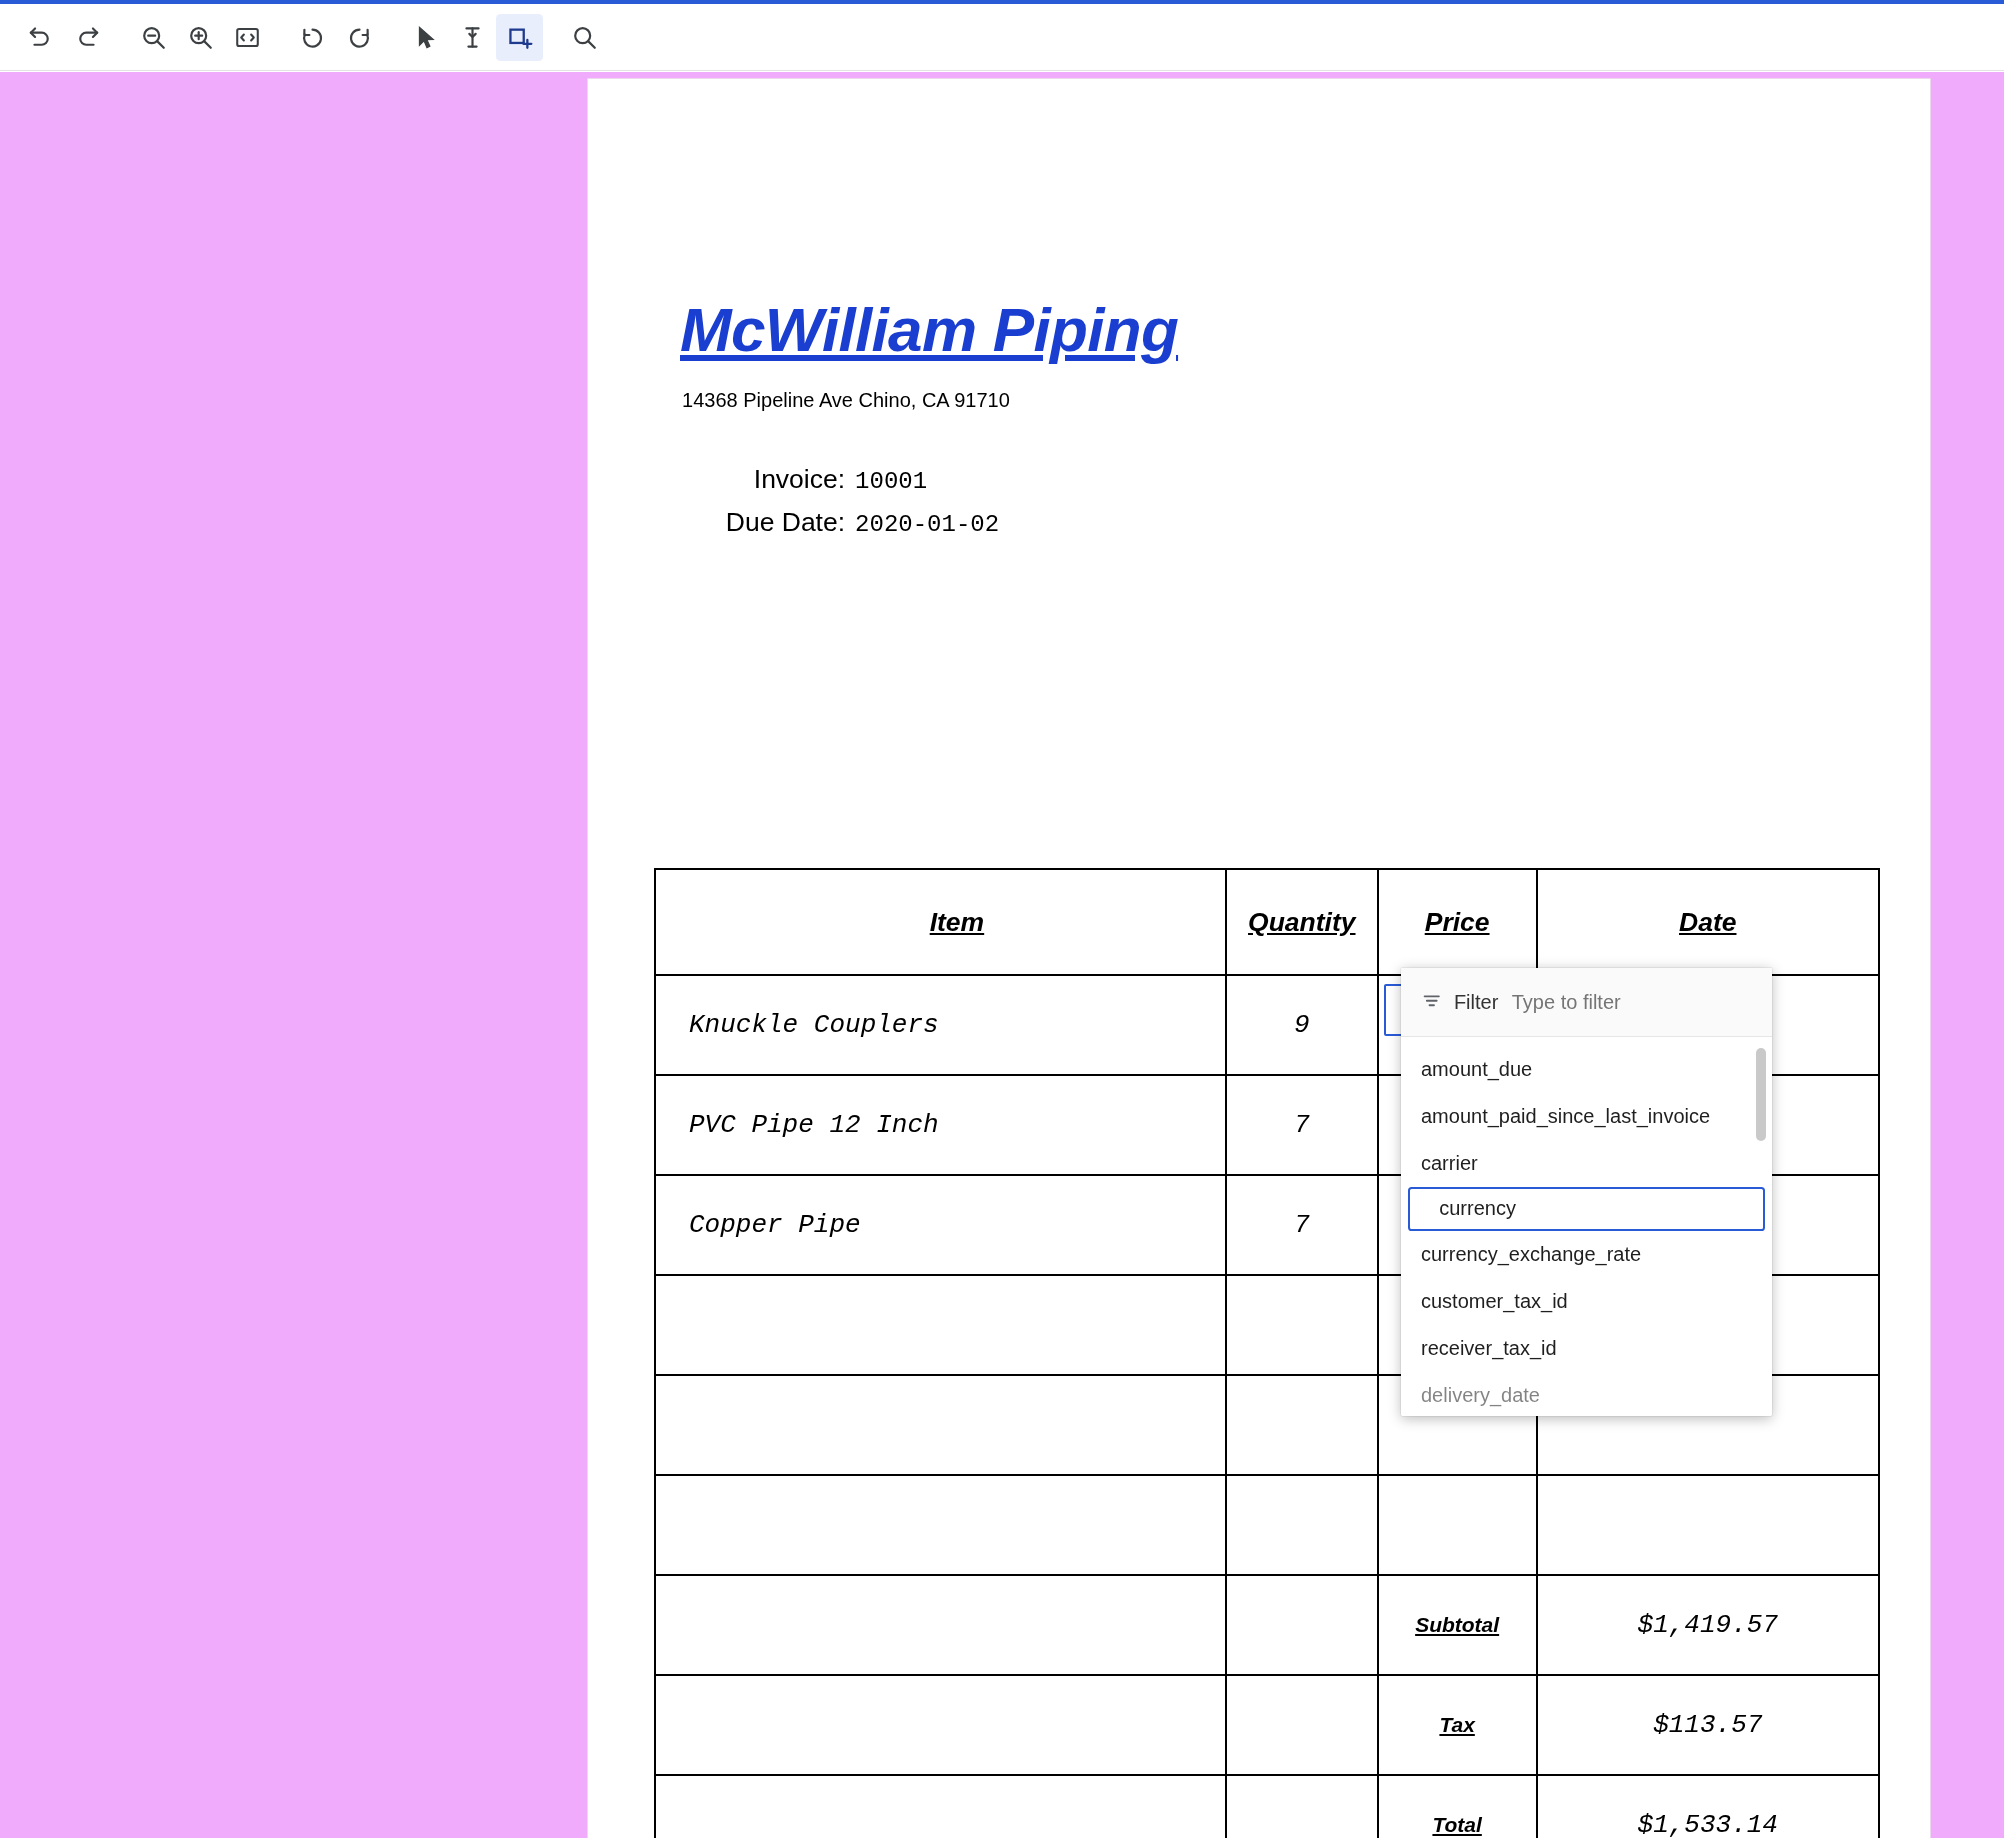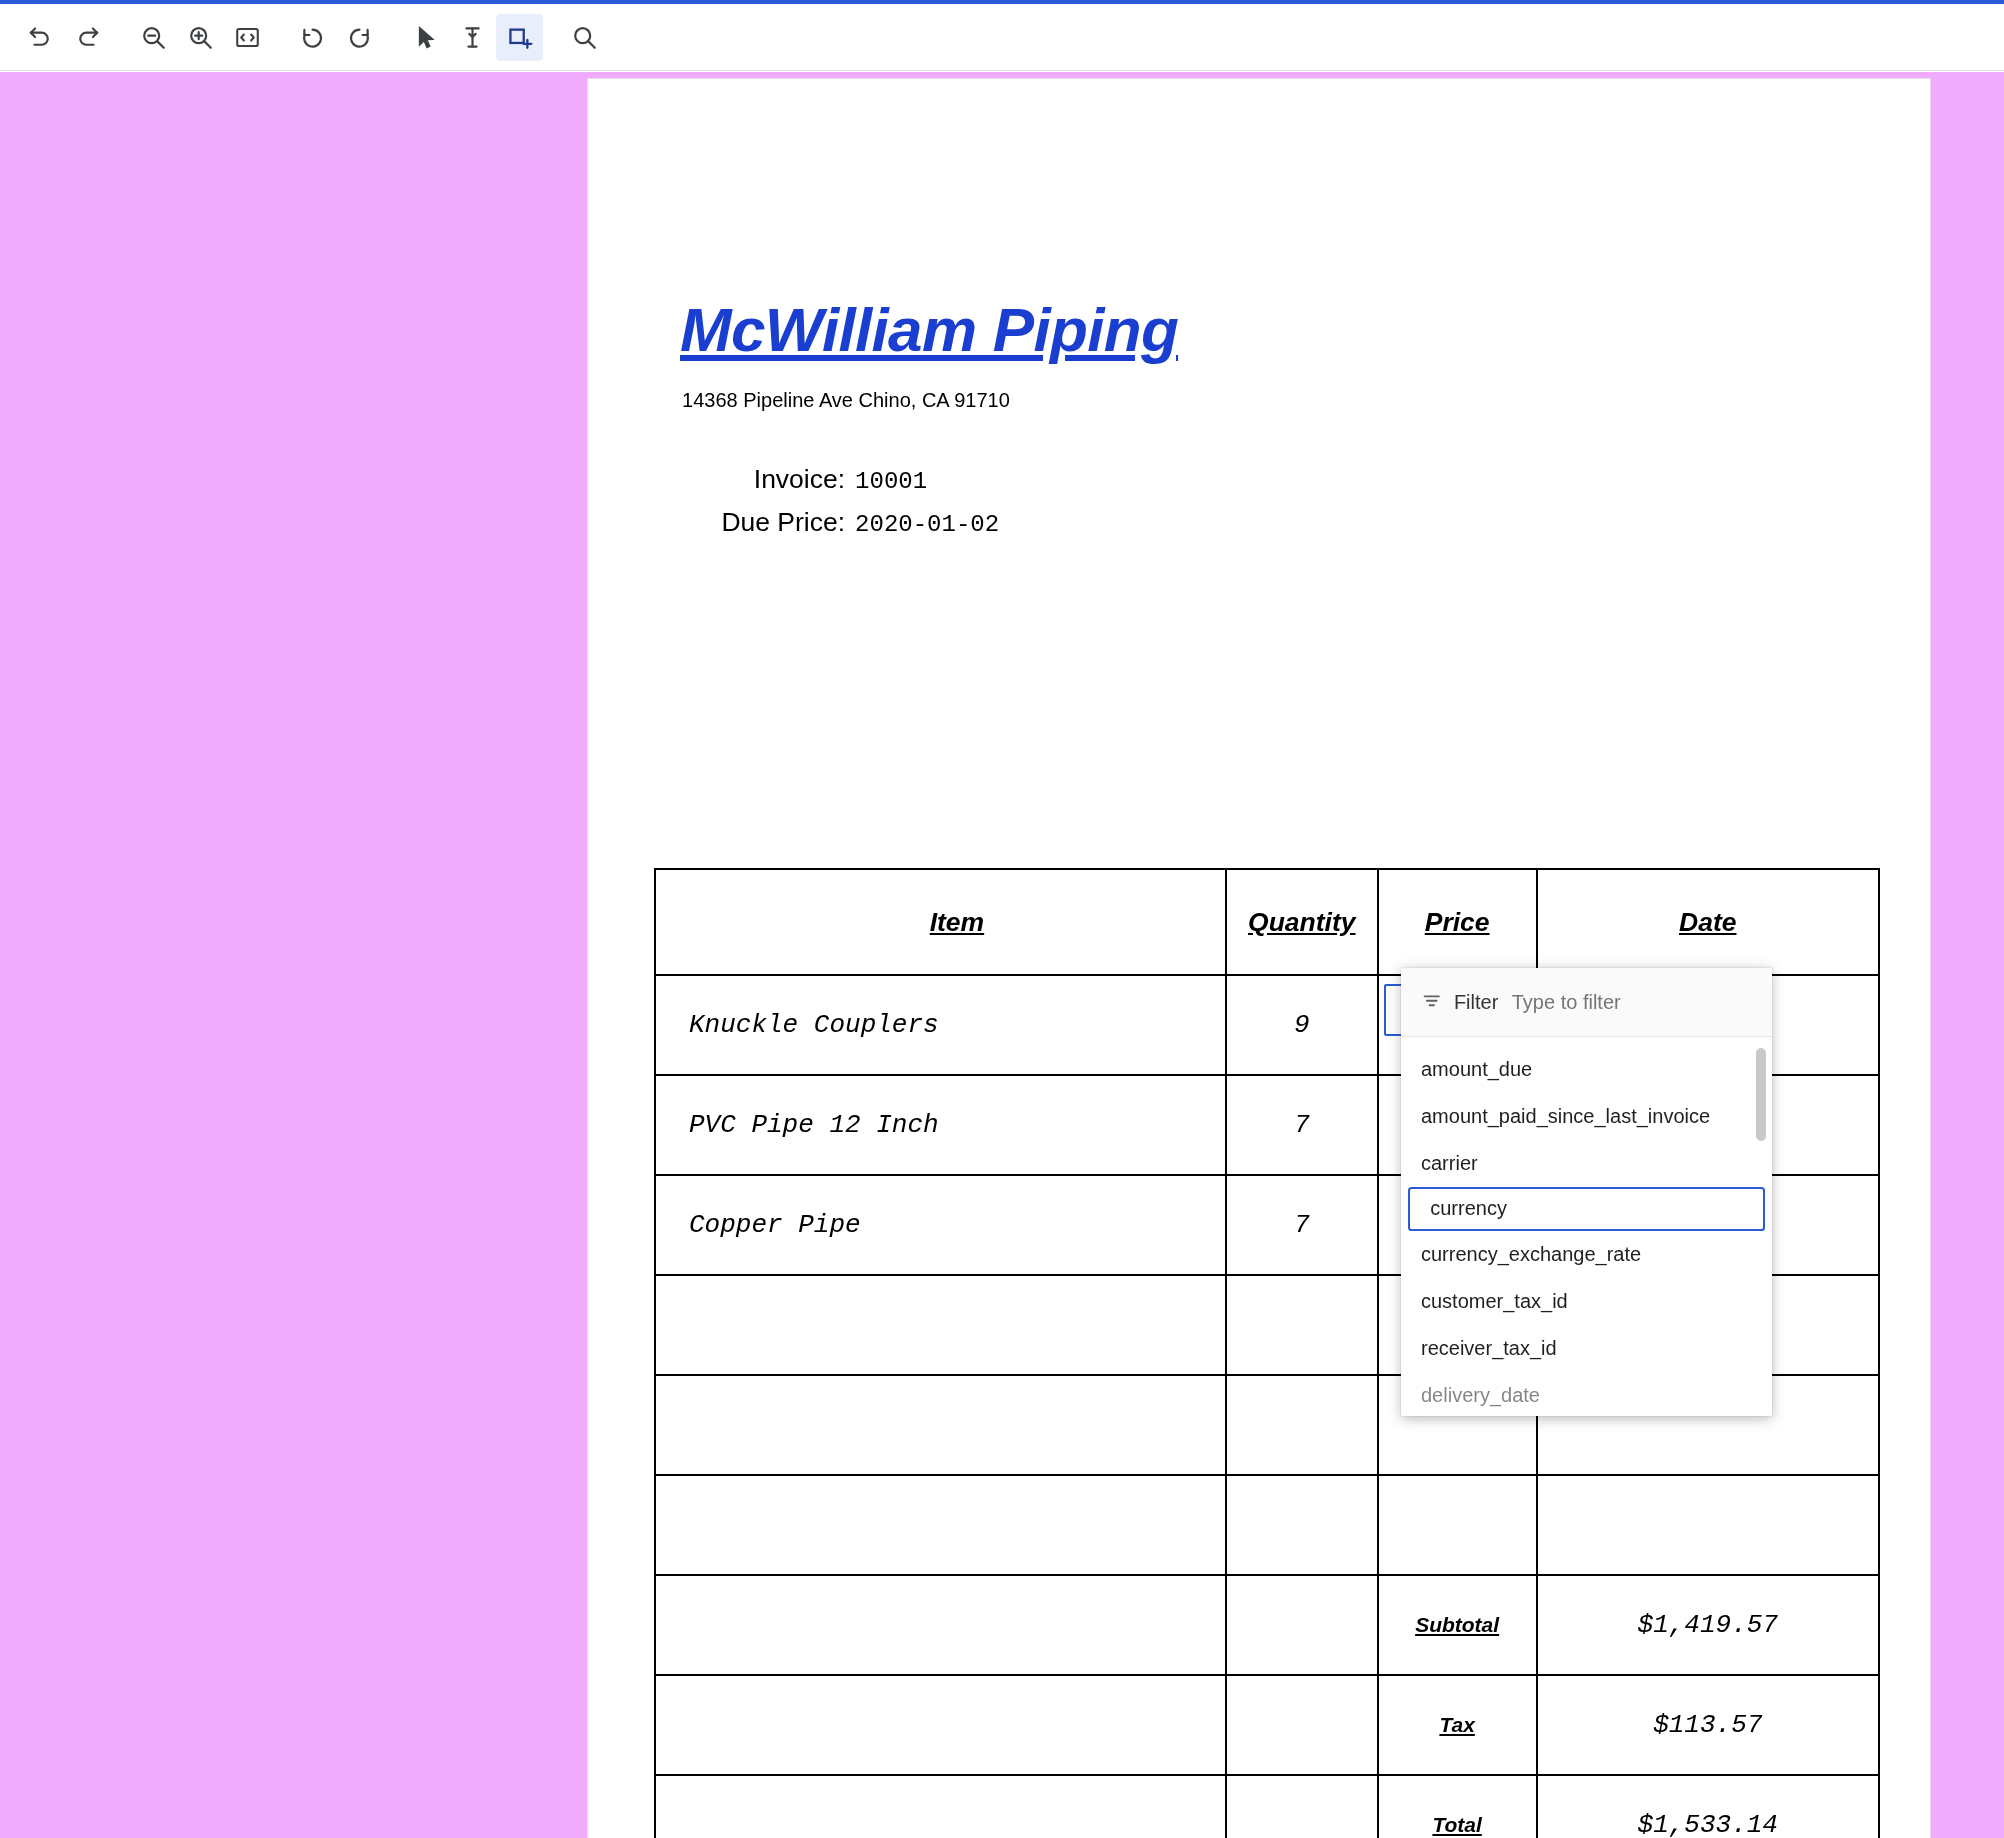--- a/index.html
+++ b/index.html
@@ -145,21 +145,21 @@
     font-size: 20px; color: #8d8d8d; border: none; outline: none;
     background: transparent; flex: 1;
   }
   .dd-list { position: relative; padding-top: 8.6px; }
   .dd-item {
     height: 47px; display: flex; align-items: center;
     padding: 0 20px; font-size: 20px; color: #1f1f1f;
     cursor: pointer;
   }
   .dd-item.active {
-    margin: 0 7.2px; padding: 0 20px;
+    margin: 0 7.2px; padding: 0 29px;
     border: 2.1px solid #2a5bd7; border-radius: 3.6px;
     height: 44px;
   }
   .dd-item.clipped { color: #1f1f1f; opacity: .55; }
   .dd-scroll-track {
     position: absolute; right: 5.7px; top: 11.4px;
     width: 10px; height: 336px; background: transparent;
   }
   .dd-scroll-thumb {
     position: absolute; right: 5.7px; top: 11.4px;
@@ -265,21 +265,21 @@
     <div class="inv-wrap">
       <div class="brand">McWilliam Piping</div>
       <div class="addr">14368 Pipeline Ave Chino, CA 91710</div>
 
       <div class="meta">
         <div class="meta-row">
           <span class="meta-label">Invoice:</span>
           <span class="meta-val">10001</span>
         </div>
         <div class="meta-row">
-          <span class="meta-label">Due Price:</span>
+          <span class="meta-label">Due Date:</span>
           <span class="meta-val">2020-01-02</span>
         </div>
       </div>
     </div>
 
   </div>
 
   <table class="inv">
     <tbody>
         <tr class="head">

